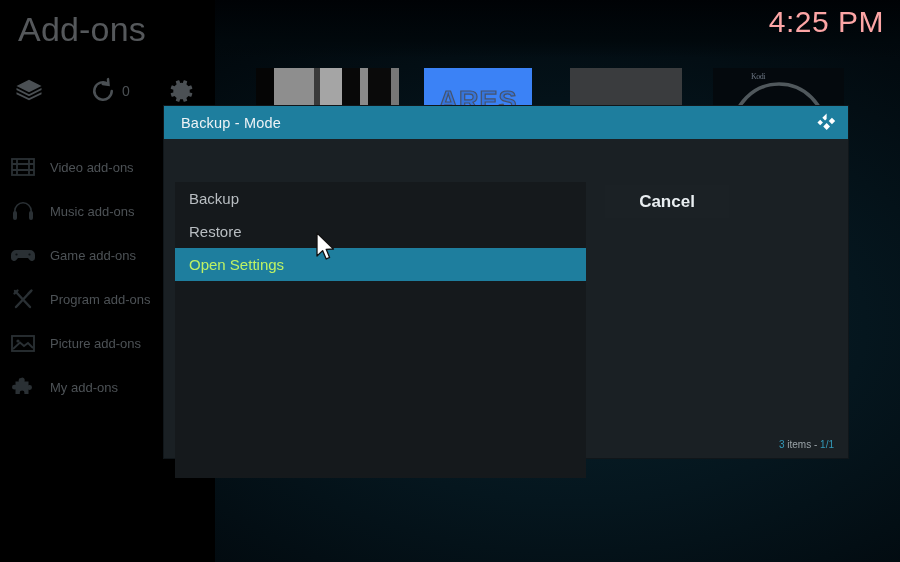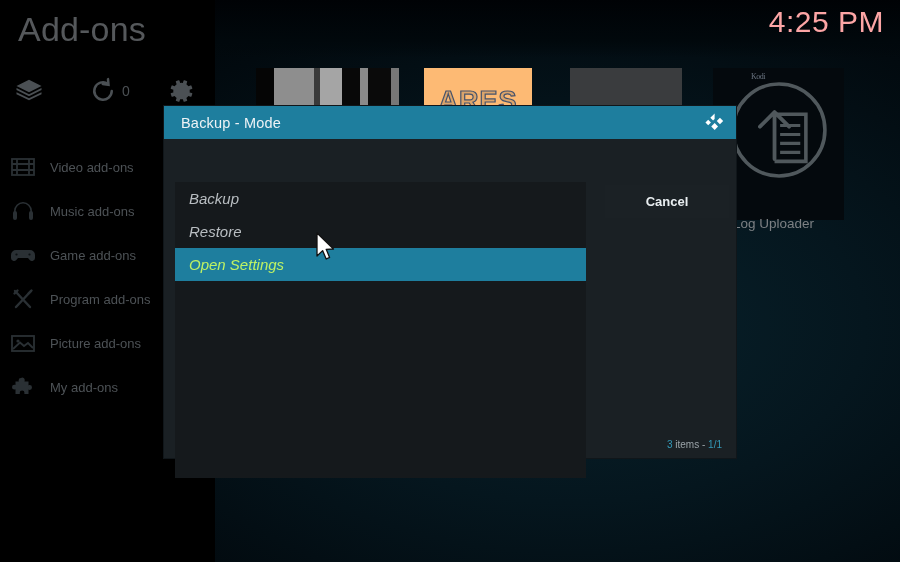--- a/index.html
+++ b/index.html
@@ -76,21 +76,21 @@
     font-size: 13px; color: #4d5256; white-space: nowrap;
   }
 
   
   .poster {
     position: absolute; top: 68px;
     background: #0d1418;
     overflow: hidden;
   }
   .poster-1 { left: 256px; width: 143px; height: 64px; background:#111; }
-  .poster-2 { left: 424px; width: 108px; height: 64px; background:#fdba74; }
+  .poster-2 { left: 424px; width: 108px; height: 64px; background:#3b82f6; }
   .poster-3 { left: 570px; width: 112px; height: 64px; background:#3a3c3e; }
   .poster-4 {
     left: 713px; top: 68px; width: 131px; height: 152px;
     background: #04090d;
   }
 
   .p1-bars { position:absolute; inset:0; }
   .p1-bars i { position:absolute; top:0; bottom:0; background:#9a9a9a; }
 
   .ares-wrap {
@@ -116,21 +116,21 @@
   .mini-logo {
     position:absolute; left:6px; top:4px;
     font-size:8px; color:#6a7480; letter-spacing:-0.5px;
     font-family:"Liberation Serif", serif;
     margin-left:32px;
   }
 
   
   .dialog {
     position: absolute;
-    left: 164px; top: 106px; width: 572px; height: 352px;
+    left: 164px; top: 106px; width: 684px; height: 352px;
     background: #1a2024;
     box-shadow: 0 0 0 1px #10161a;
   }
   .dialog-titlebar {
     position: relative;
     height: 33px; background: #1e7e9e;
     display: flex; align-items: center;
   }
   .dialog-title {
     margin-left: 17px;
@@ -141,38 +141,37 @@
     width: 22px; height: 22px;
   }
   .kodi-logo svg { display:block; width:100%; height:100%; }
 
   .dialog-body { position: relative; height: 319px; }
 
   .list-box {
     position: absolute; left: 11px; top: 43px;
     width: 411px; height: 296px;
     background: #15191c;
-    font-style: italic;
   }
   .list-row {
     height: 33px; display: flex; align-items: center;
     padding-left: 14px;
     font-size: 15px; color: #b9bec2;
   }
   .list-row.selected {
     background: #1e7e9e;
     color: #bef264;
   }
 
   .cancel-btn {
     position: absolute; left: 441px; top: 46px;
     width: 124px; height: 33px;
     background: #1b2125;
     display: flex; align-items: center; justify-content: center;
-    font-size: 13px; color: #e9eef1; font-weight: bold;
+    font-size: 17px; color: #e9eef1; font-weight: bold;
   }
 
   .item-count {
     position: absolute; right: 14px; bottom: 8px;
     font-size: 10px; color: #9aa3a8;
   }
   .item-count .accent { color: #3399b8; }
 
   
   .cursor {

